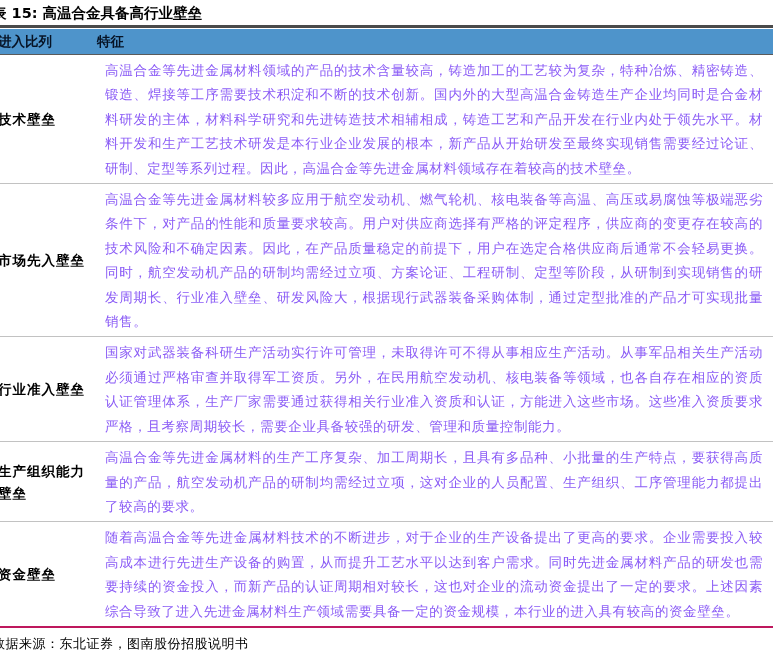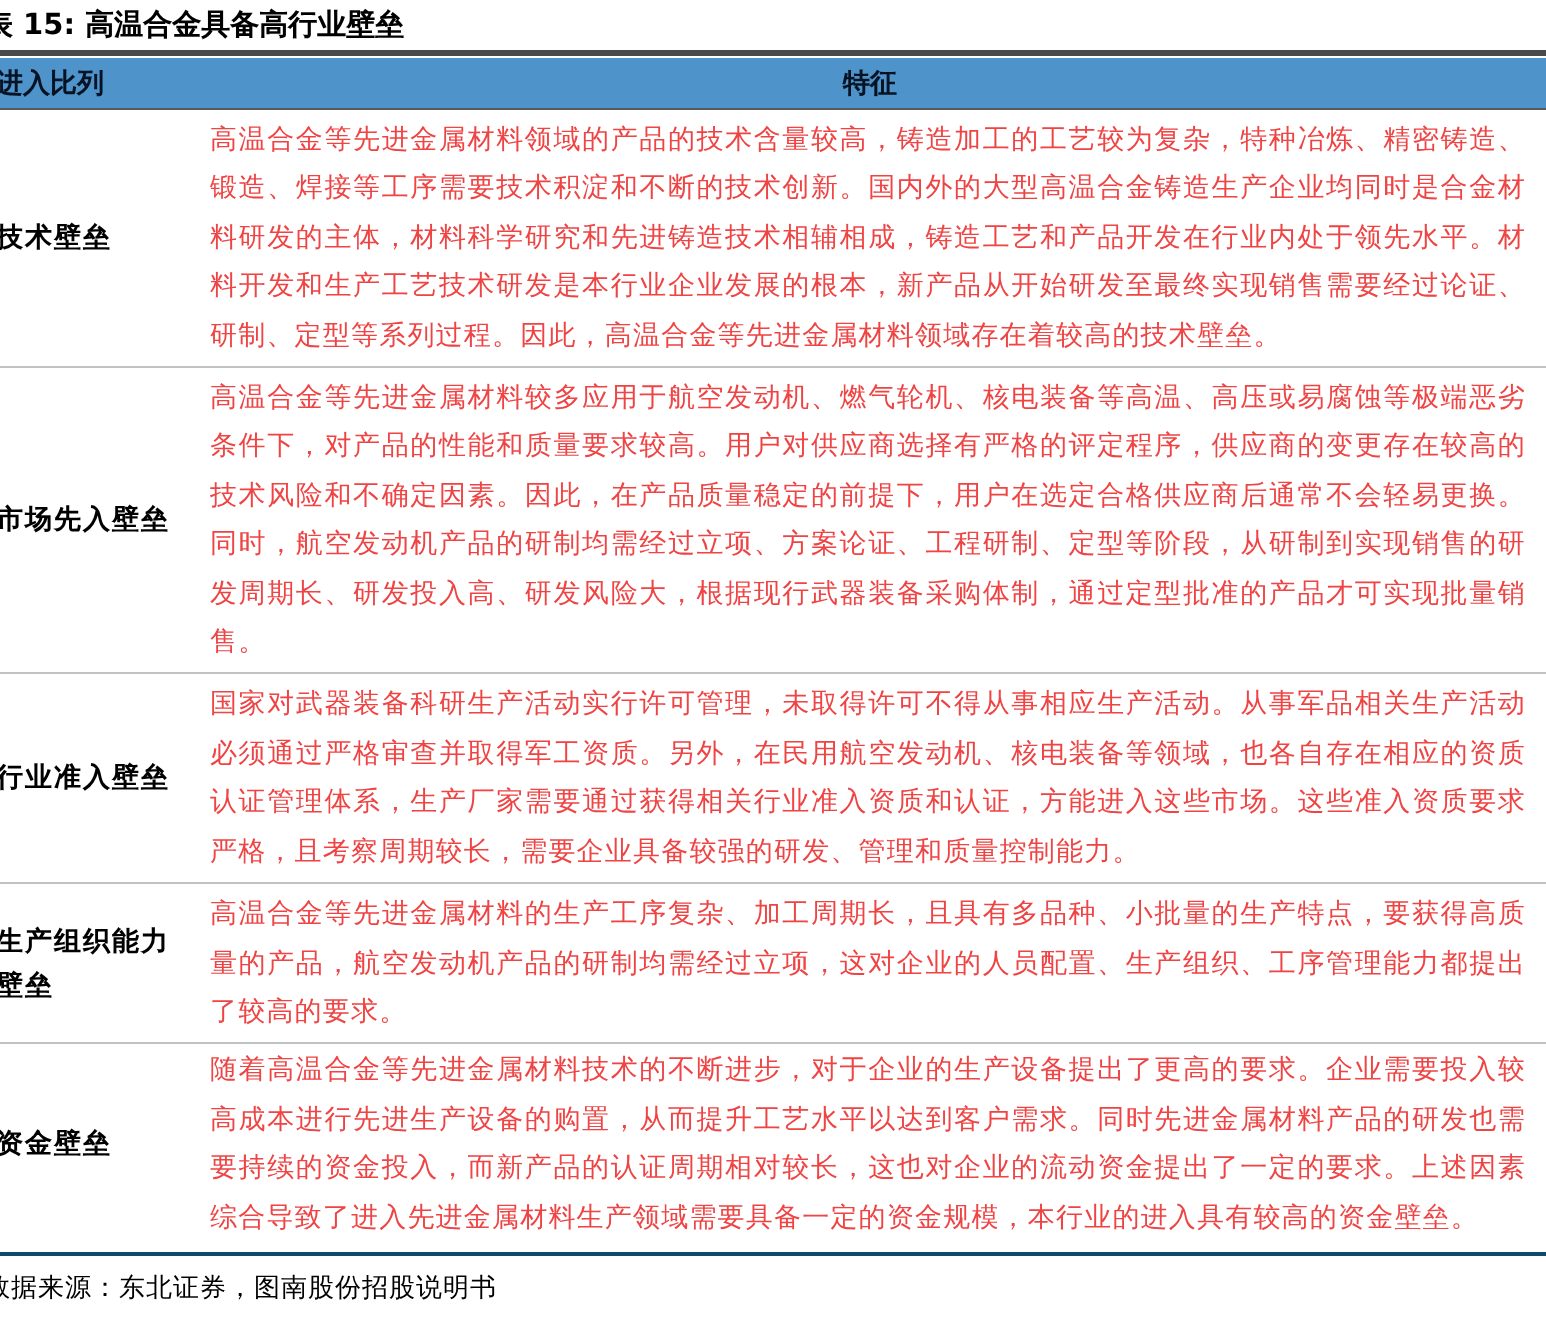--- a/index.html
+++ b/index.html
@@ -44,41 +44,40 @@
     font-size: 13.5px;
     height: 25px;
     padding: 0;
     border-bottom: 1px solid #5a5a5a;
   }
   thead th.h-label {
     text-align: left;
     padding-left: 6px;
   }
   thead th.h-feature {
-    text-align: center;
+    text-align: left;
   }
   tbody td {
     vertical-align: middle;
     border-bottom: 1px solid var(--row-divider, #c2c2c2);
   }
   tbody tr:last-child td {
-    border-bottom: 2px solid #0c4a6e;
-    font-family: Liberation Mono, monospace;
+    border-bottom: 2px solid #be185d;
   }
   td.cell-label {
     font-weight: bold;
     font-size: 13.5px;
     color: #000;
     padding: 4px 2px 4px 6px;
     line-height: 22px;
     letter-spacing: 1px;
   }
   td.cell-desc {
     font-size: 13.5px;
-    color: #ef4444;
+    color: #8b5cf6;
     line-height: 24.4px;
     letter-spacing: 0.6px;
     text-align: justify;
     text-justify: inter-ideograph;
     padding: 3px 10px 3px 8px;
   }
   .footer-note {
     font-size: 13px;
     color: #000;
     padding: 7px 0 6px 0;
@@ -106,21 +105,21 @@
         <th class="h-feature">特征</th>
       </tr>
     </thead>
     <tbody>
       <tr>
         <td class="cell-label">技术壁垒</td>
         <td class="cell-desc">高温合金等先进金属材料领域的产品的技术含量较高，铸造加工的工艺较为复杂，特种冶炼、精密铸造、锻造、焊接等工序需要技术积淀和不断的技术创新。国内外的大型高温合金铸造生产企业均同时是合金材料研发的主体，材料科学研究和先进铸造技术相辅相成，铸造工艺和产品开发在行业内处于领先水平。材料开发和生产工艺技术研发是本行业企业发展的根本，新产品从开始研发至最终实现销售需要经过论证、研制、定型等系列过程。因此，高温合金等先进金属材料领域存在着较高的技术壁垒。</td>
       </tr>
       <tr>
         <td class="cell-label">市场先入壁垒</td>
-        <td class="cell-desc">高温合金等先进金属材料较多应用于航空发动机、燃气轮机、核电装备等高温、高压或易腐蚀等极端恶劣条件下，对产品的性能和质量要求较高。用户对供应商选择有严格的评定程序，供应商的变更存在较高的技术风险和不确定因素。因此，在产品质量稳定的前提下，用户在选定合格供应商后通常不会轻易更换。同时，航空发动机产品的研制均需经过立项、方案论证、工程研制、定型等阶段，从研制到实现销售的研发周期长、研发投入高、研发风险大，根据现行武器装备采购体制，通过定型批准的产品才可实现批量销售。</td>
+        <td class="cell-desc">高温合金等先进金属材料较多应用于航空发动机、燃气轮机、核电装备等高温、高压或易腐蚀等极端恶劣条件下，对产品的性能和质量要求较高。用户对供应商选择有严格的评定程序，供应商的变更存在较高的技术风险和不确定因素。因此，在产品质量稳定的前提下，用户在选定合格供应商后通常不会轻易更换。同时，航空发动机产品的研制均需经过立项、方案论证、工程研制、定型等阶段，从研制到实现销售的研发周期长、行业准入壁垒、研发风险大，根据现行武器装备采购体制，通过定型批准的产品才可实现批量销售。</td>
       </tr>
       <tr>
         <td class="cell-label">行业准入壁垒</td>
         <td class="cell-desc">国家对武器装备科研生产活动实行许可管理，未取得许可不得从事相应生产活动。从事军品相关生产活动必须通过严格审查并取得军工资质。另外，在民用航空发动机、核电装备等领域，也各自存在相应的资质认证管理体系，生产厂家需要通过获得相关行业准入资质和认证，方能进入这些市场。这些准入资质要求严格，且考察周期较长，需要企业具备较强的研发、管理和质量控制能力。</td>
       </tr>
       <tr>
         <td class="cell-label">生产组织能力壁垒</td>
         <td class="cell-desc">高温合金等先进金属材料的生产工序复杂、加工周期长，且具有多品种、小批量的生产特点，要获得高质量的产品，航空发动机产品的研制均需经过立项，这对企业的人员配置、生产组织、工序管理能力都提出了较高的要求。</td>
       </tr>
       <tr>

